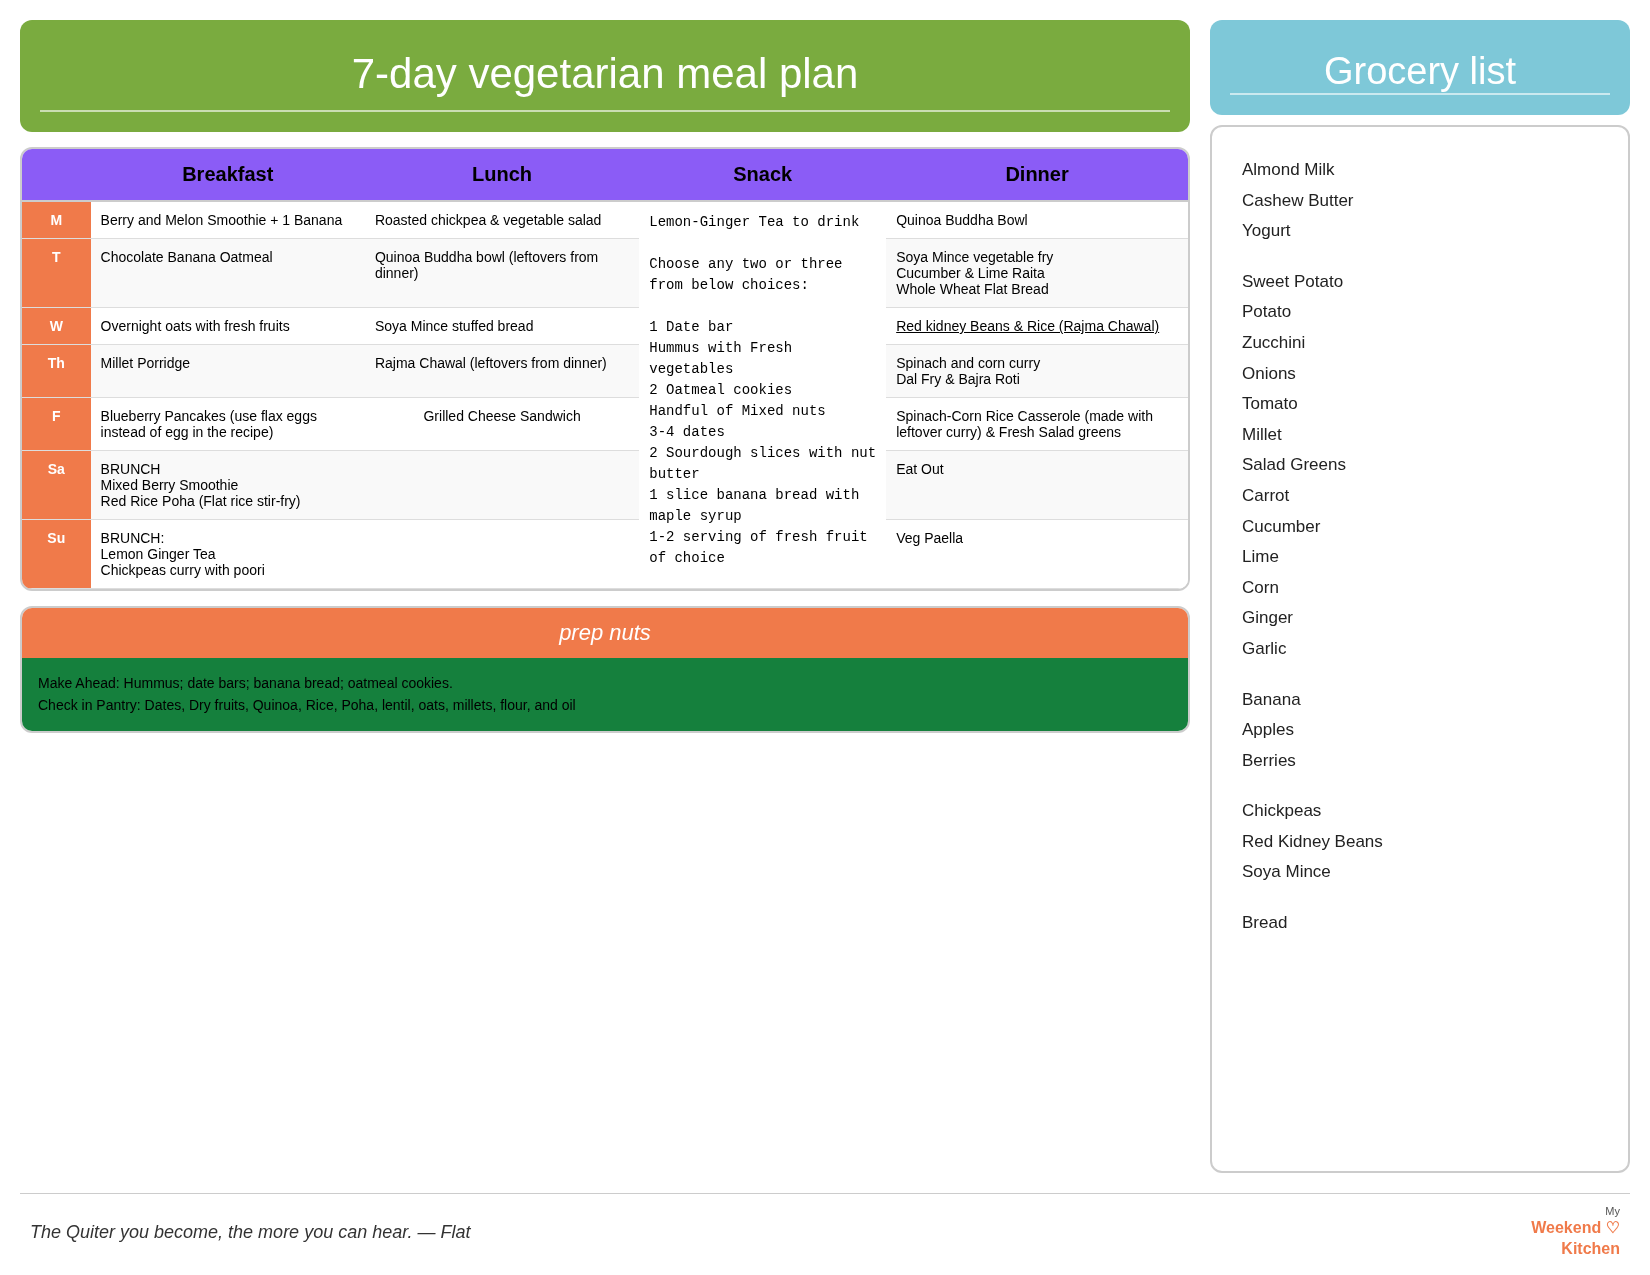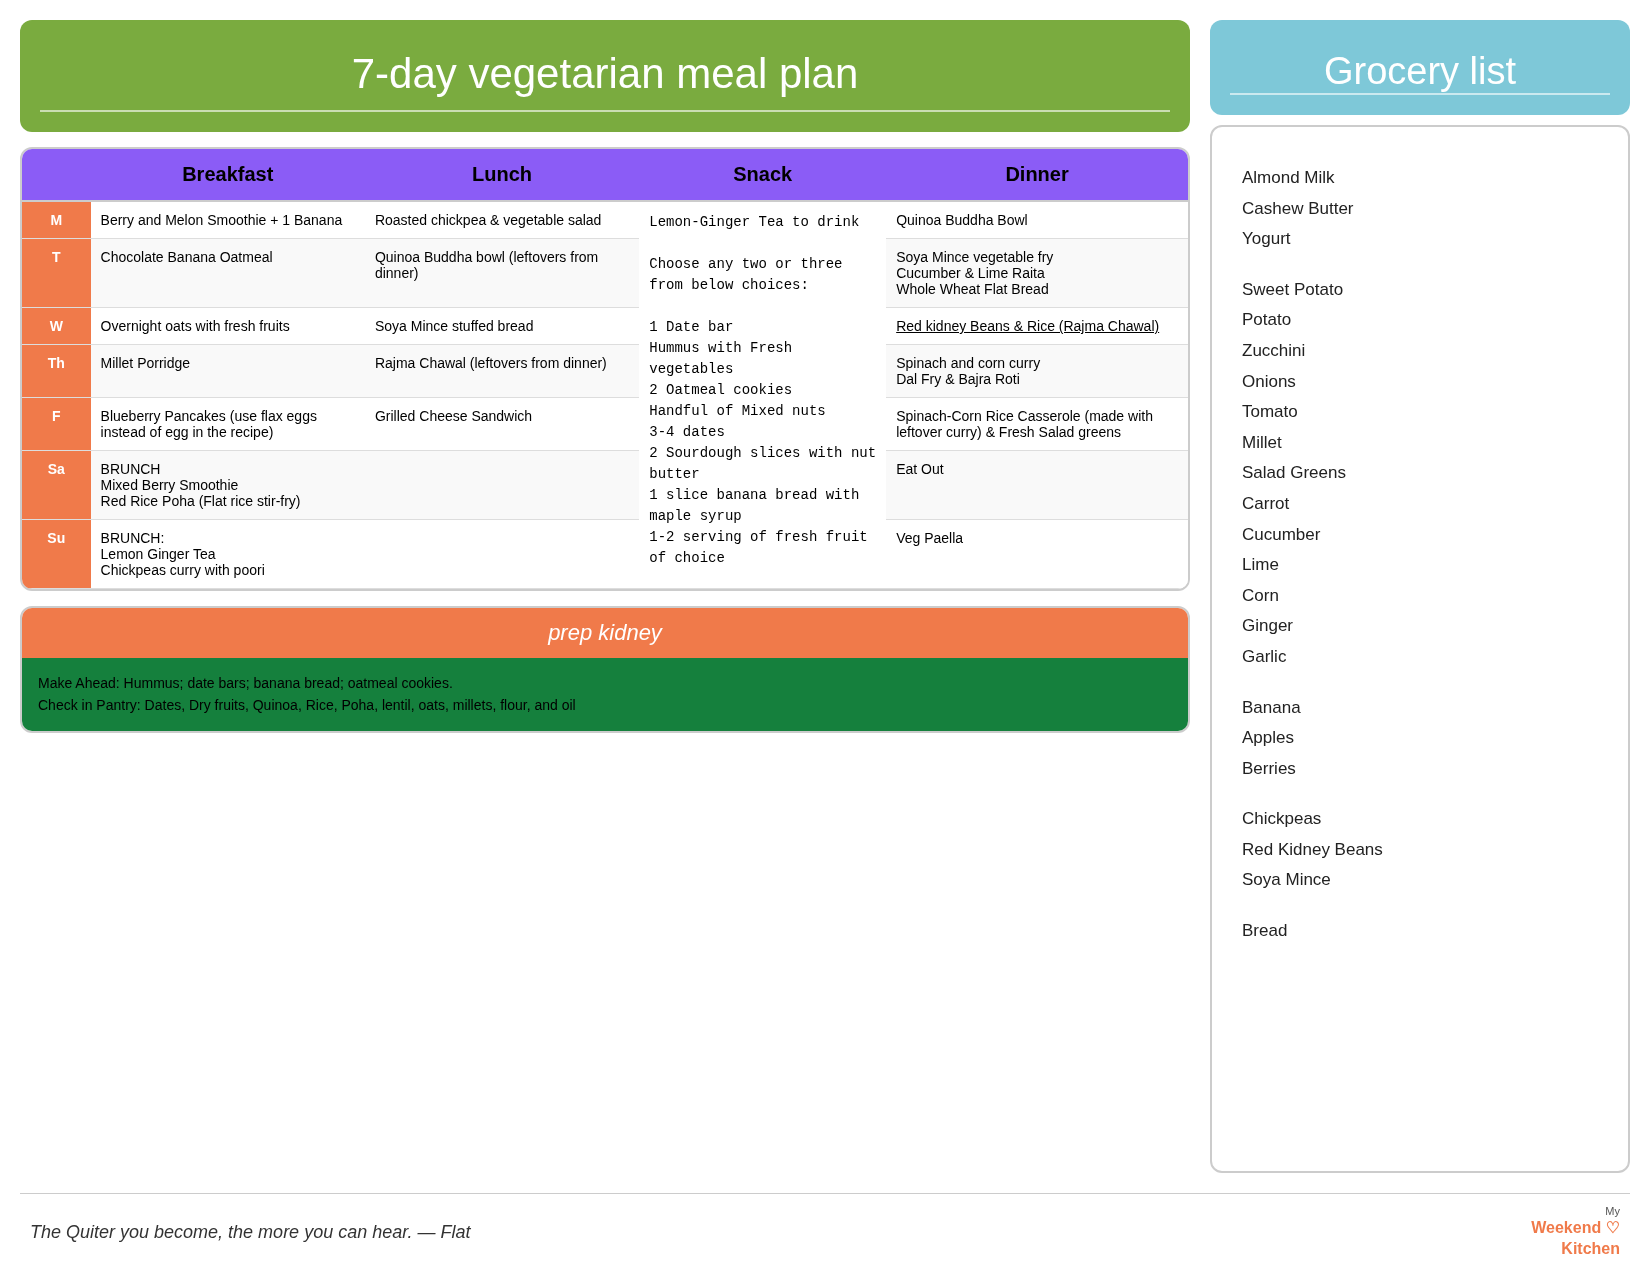--- a/index.html
+++ b/index.html
@@ -139,21 +139,21 @@
     .prep-notes-container {
       border: 2px solid #ccc;
       border-radius: 12px;
       overflow: hidden;
     }
 
     
     .grocery-list-container {
       border: 2px solid #ccc;
       border-radius: 12px;
-      padding: 36px 30px;
+      padding: 28px 30px;
       background: #fff;
       flex: 1;
     }
     .grocery-section {
       margin-bottom: 20px;
     }
     .grocery-item {
       font-size: 17px;
       line-height: 1.8;
       color: #222;
@@ -254,21 +254,21 @@
             <tr class="row-even">
               <td class="day-cell">Th</td>
               <td style="white-space: pre-line;">Millet Porridge</td>
               <td style="white-space: pre-line;">Rajma Chawal (leftovers from dinner)</td>
               <td style="white-space: pre-line;">Spinach and corn curry
 Dal Fry &amp; Bajra Roti</td>
             </tr>
             <tr class="row-odd">
               <td class="day-cell">F</td>
               <td style="white-space: pre-line;">Blueberry Pancakes (use flax eggs instead of egg in the recipe)</td>
-              <td style="white-space: pre-line;">Grilled Cheese Sandwich</td>
+              <td style="white-space: pre-line; text-align: center;">Grilled Cheese Sandwich</td>
               <td style="white-space: pre-line;">Spinach-Corn Rice Casserole (made with leftover curry)  &amp; Fresh Salad greens</td>
             </tr>
             <tr class="row-even">
               <td class="day-cell">Sa</td>
               <td style="white-space: pre-line;">BRUNCH
 Mixed Berry Smoothie
 Red Rice Poha (Flat rice stir-fry)</td>
               <td style="white-space: pre-line;"></td>
               <td style="white-space: pre-line;">Eat Out</td>
             </tr>
@@ -278,21 +278,21 @@
 Lemon Ginger Tea
 Chickpeas curry with poori</td>
               <td style="white-space: pre-line;"></td>
               <td style="white-space: pre-line;">Veg Paella</td>
             </tr>
           </tbody>
       </table>
     </div>
 
     <div class="prep-notes-container">
-      <div class="prep-notes-header">prep kidney</div>
+      <div class="prep-notes-header">prep nuts</div>
       <div class="prep-notes-body">
         <div>Make Ahead: Hummus; date bars; banana bread; oatmeal cookies.</div>
         <div>Check in Pantry: Dates, Dry fruits, Quinoa, Rice, Poha, lentil, oats, millets, flour, and oil</div>
       </div>
     </div>
   </div>
 
   <div class="right-panel">
 
     <div class="grocery-header">

